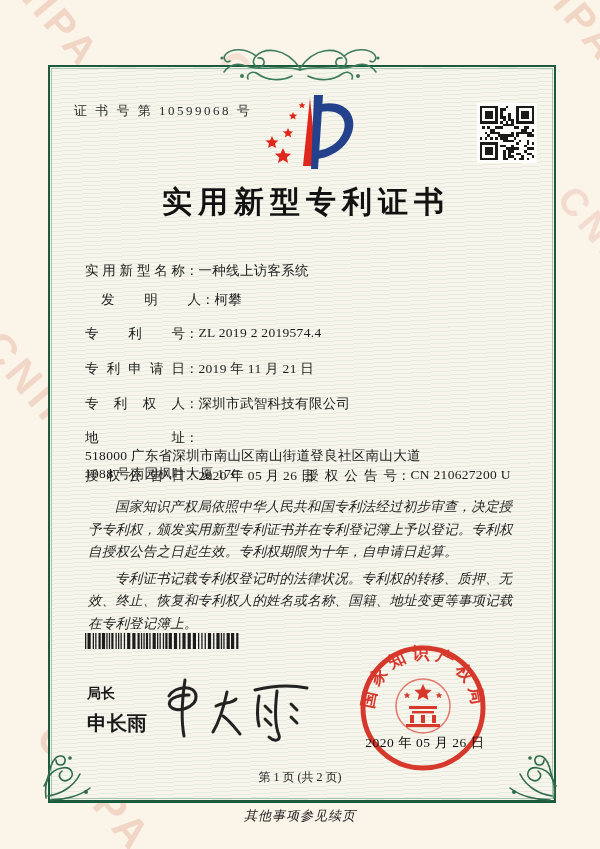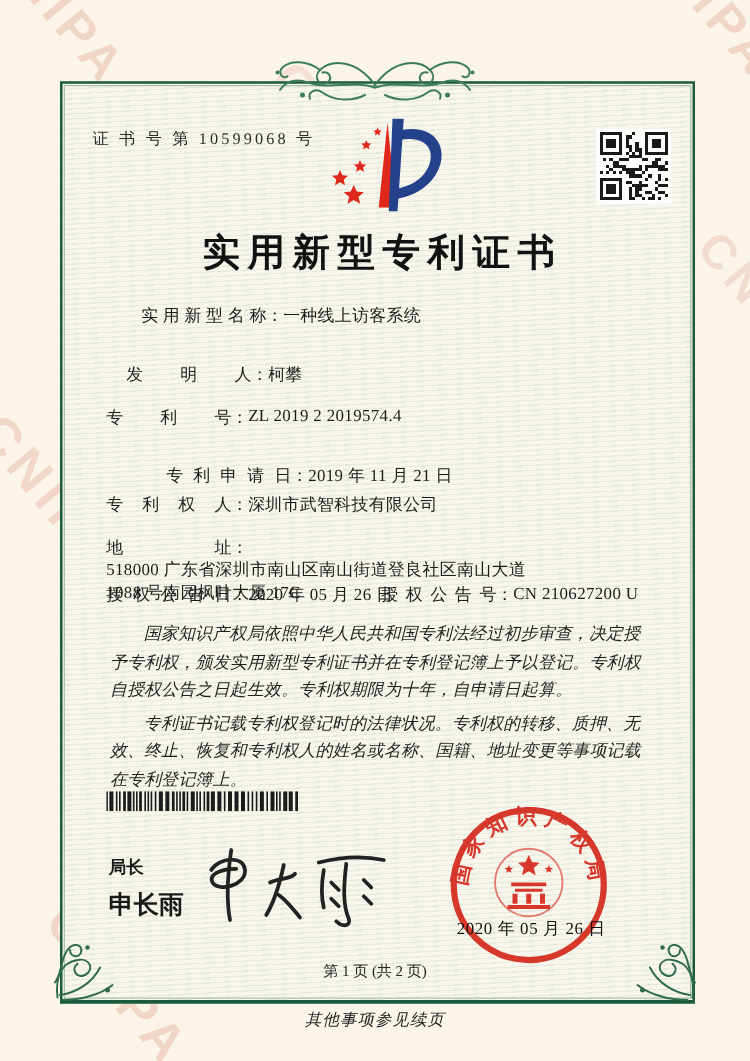--- a/index.html
+++ b/index.html
@@ -328,30 +328,30 @@
           <rect x="10" y="20" width="1" height="1"></rect>
           <rect x="13" y="20" width="1" height="1"></rect>
           <rect x="15" y="20" width="1" height="1"></rect>
           <rect x="16" y="20" width="1" height="1"></rect>
           <rect x="18" y="20" width="1" height="1"></rect>
         </g>
       </svg></div>
 
   <div class="abs" id="title">实用新型专利证书</div>
 
-  <div class="abs frow" style="top:244px;margin-left:28px;">
+  <div class="abs frow" style="top:262px;">
     <span class="flabel">实用新型名称</span><span class="fcolon">：</span><span class="fvalue">一种线上访客系统</span>
   </div>
   <div class="abs frow" style="top:291px;margin-left:16px;">
     <span class="flabel">发明人</span><span class="fcolon">：</span><span class="fvalue">柯攀</span>
   </div>
   <div class="abs frow" style="top:325px;">
     <span class="flabel">专利号</span><span class="fcolon">：</span><span class="fvalue">ZL 2019 2 2019574.4</span>
   </div>
-  <div class="abs frow" style="top:372px;margin-left:48px;">
+  <div class="abs frow" style="top:360px;">
     <span class="flabel">专利申请日</span><span class="fcolon">：</span><span class="fvalue">2019 年 11 月 21 日</span>
   </div>
   <div class="abs frow" style="top:395px;">
     <span class="flabel">专利权人</span><span class="fcolon">：</span><span class="fvalue">深圳市武智科技有限公司</span>
   </div>
   <div class="abs frow addr" style="top:429px;">
     <span class="flabel">地址</span><span class="fcolon">：</span><span class="fvalue">518000 广东省深圳市南山区南山街道登良社区南山大道1088 号南园枫叶大厦 17C</span>
   </div>
   <div class="abs frow" style="top:467px;">
     <span class="flabel">授权公告日</span><span class="fcolon">：</span><span class="fvalue">2020 年 05 月 26 日</span>

